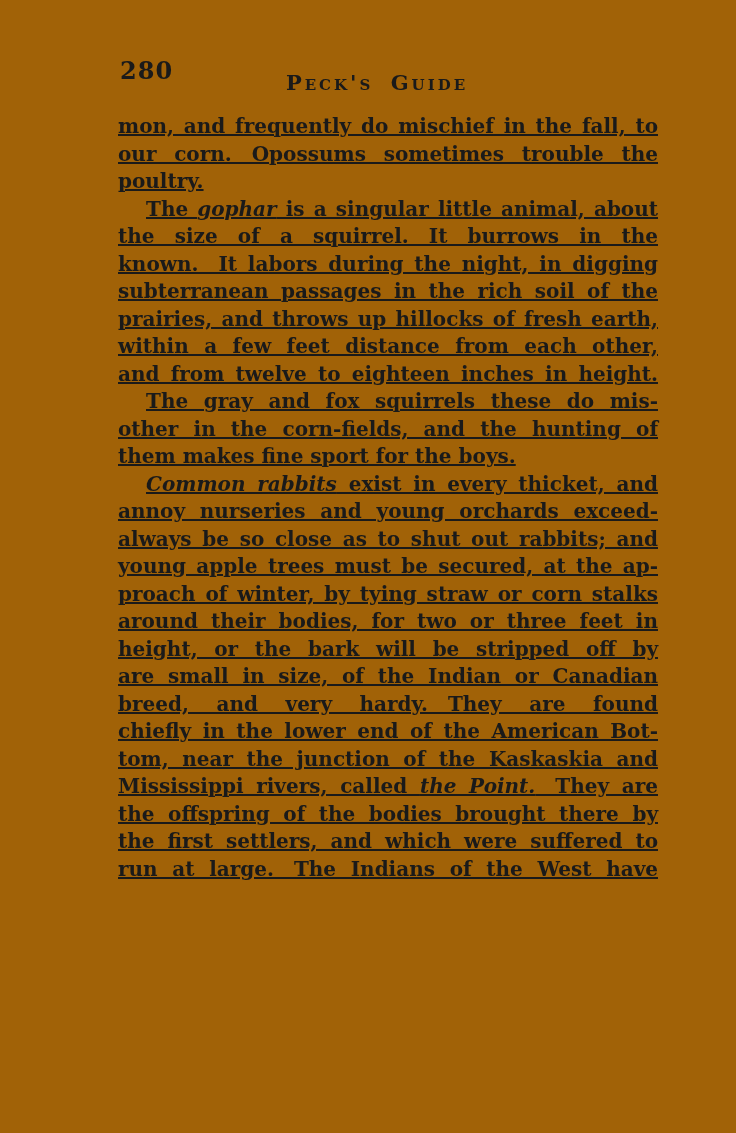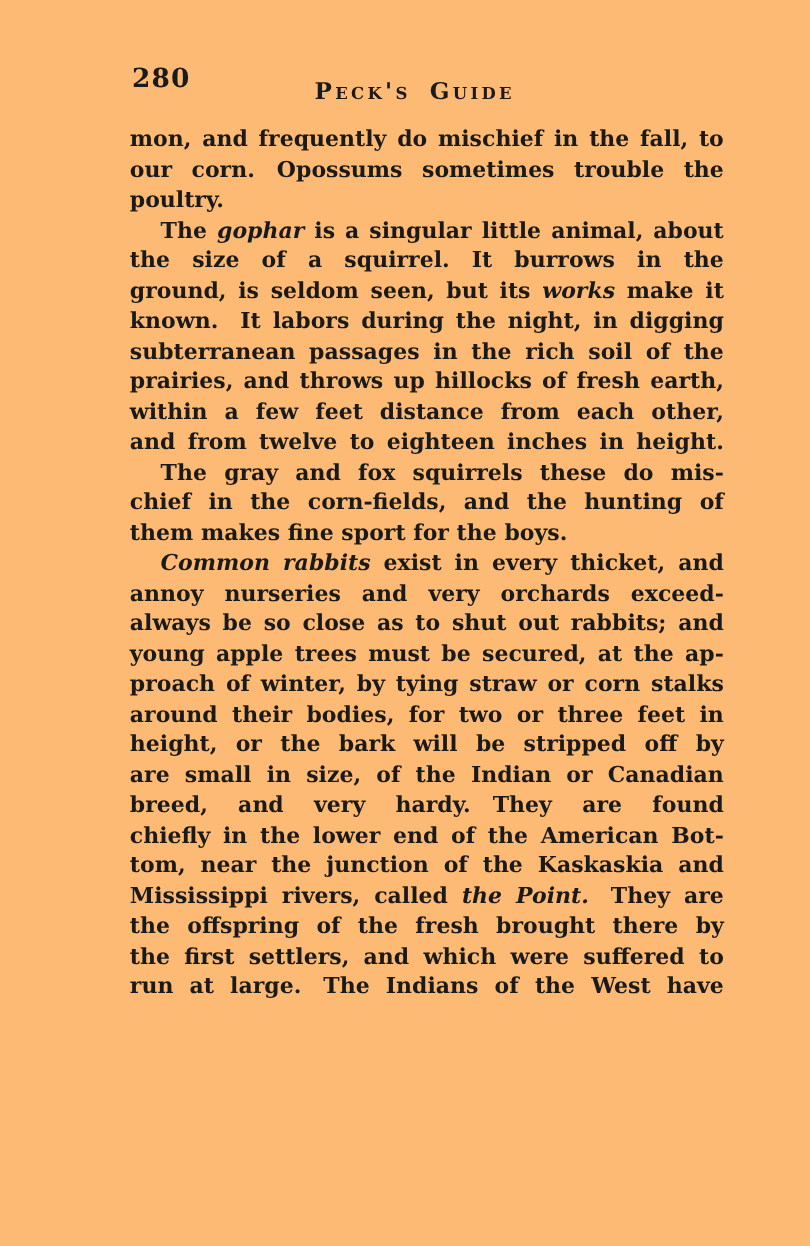--- a/index.html
+++ b/index.html
@@ -2,21 +2,21 @@
 <html><head>
 <meta charset="utf-8">
 <style>
   html, body { margin: 0; padding: 0; }
   body { background: #ffffff; }
 
   .page {
     position: relative;
     width: 736px;
     height: 1133px;
-    background: #fdba74;
+    background: #a16207;
     overflow: hidden;
     font-family: "DejaVu Serif", serif;
     font-weight: bold;
     color: #1a1a1a;
     -webkit-font-smoothing: antialiased;
   }
 
   
   .running-head {
     position: absolute;
@@ -50,20 +50,21 @@
     position: absolute;
     top: 113px;
     left: 118px;
     width: 540px;
     font-size: 20px;
     line-height: 27.5px;
   }
   .line {
     text-align: justify;
     text-align-last: justify;
+    text-decoration: underline;
   }
   .line.short {
     text-align-last: left;
   }
   .line.indent {
     padding-left: 28px;
   }
   .italic { font-style: italic; }
 </style>
 </head>
@@ -75,39 +76,38 @@
     <span class="page-number">280</span>
     <span class="running-title">Peck's Guide</span>
   </div>
 
   <div class="text-block">
       <div class="line"><span>mon, and frequently do mischief in the fall, to</span></div>
       <div class="line"><span>our corn. Opossums sometimes trouble the</span></div>
       <div class="line short"><span>poultry.</span></div>
       <div class="line indent"><span>The </span><span class="italic">gophar</span><span> is a singular little animal, about</span></div>
       <div class="line"><span>the size of a squirrel. It burrows in the</span></div>
-      <div class="line"><span>ground, is seldom seen, but its </span><span class="italic">works</span><span> make it</span></div>
       <div class="line"><span>known. It labors during the night, in digging</span></div>
       <div class="line"><span>subterranean passages in the rich soil of the</span></div>
       <div class="line"><span>prairies, and throws up hillocks of fresh earth,</span></div>
       <div class="line"><span>within a few feet distance from each other,</span></div>
       <div class="line"><span>and from twelve to eighteen inches in height.</span></div>
       <div class="line indent"><span>The gray and fox squirrels these do mis-</span></div>
-      <div class="line"><span>chief in the corn-fields, and the hunting of</span></div>
+      <div class="line"><span>other in the corn-fields, and the hunting of</span></div>
       <div class="line short"><span>them makes fine sport for the boys.</span></div>
       <div class="line indent"><span class="italic">Common rabbits</span><span> exist in every thicket, and</span></div>
-      <div class="line"><span>annoy nurseries and very orchards exceed-</span></div>
+      <div class="line"><span>annoy nurseries and young orchards exceed-</span></div>
       <div class="line"><span>always be so close as to shut out rabbits; and</span></div>
       <div class="line"><span>young apple trees must be secured, at the ap-</span></div>
       <div class="line"><span>proach of winter, by tying straw or corn stalks</span></div>
       <div class="line"><span>around their bodies, for two or three feet in</span></div>
       <div class="line"><span>height, or the bark will be stripped off by</span></div>
       <div class="line"><span>are small in size, of the Indian or Canadian</span></div>
       <div class="line"><span>breed, and very hardy. They are found</span></div>
       <div class="line"><span>chiefly in the lower end of the American Bot-</span></div>
       <div class="line"><span>tom, near the junction of the Kaskaskia and</span></div>
       <div class="line"><span>Mississippi rivers, called </span><span class="italic">the Point.</span><span> They are</span></div>
-      <div class="line"><span>the offspring of the fresh brought there by</span></div>
+      <div class="line"><span>the offspring of the bodies brought there by</span></div>
       <div class="line"><span>the first settlers, and which were suffered to</span></div>
       <div class="line"><span>run at large. The Indians of the West have</span></div>
     </div>
 
 </div>
 
 </body></html>

